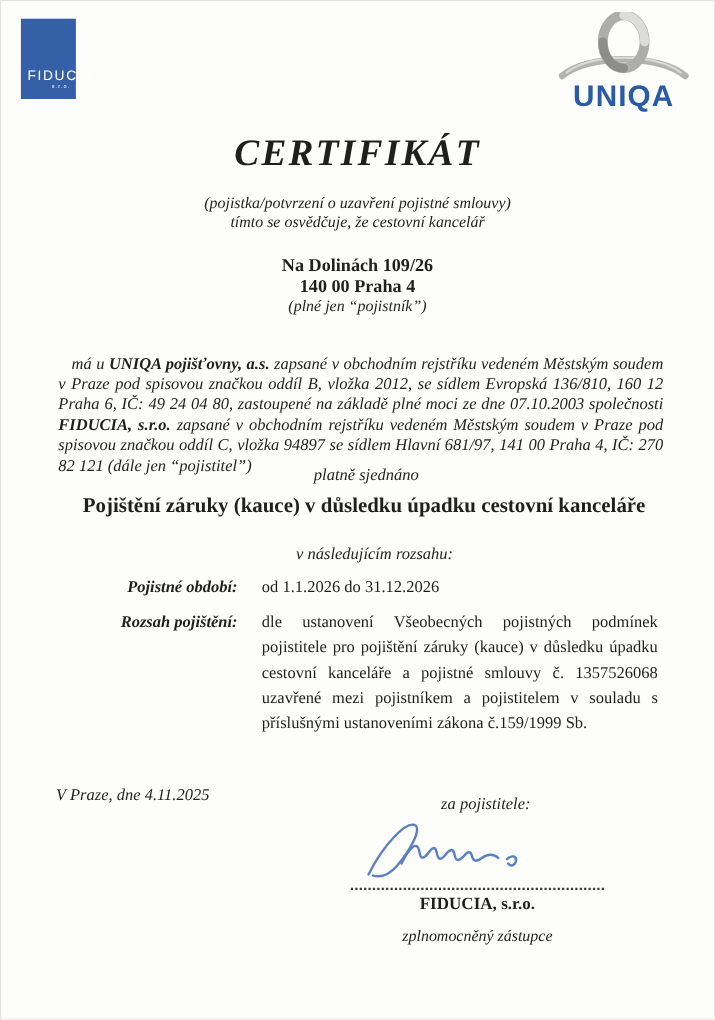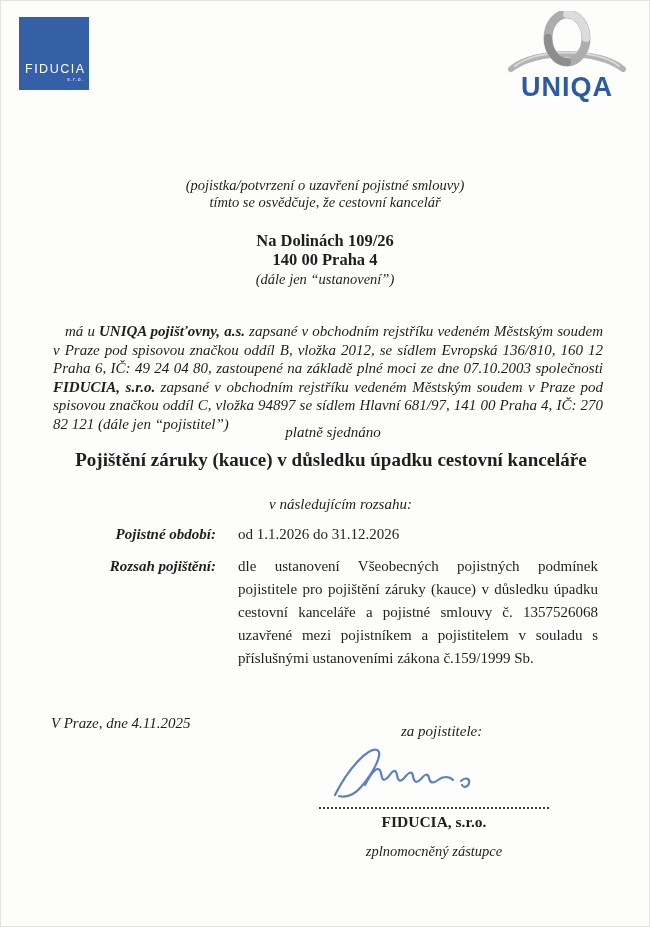--- a/index.html
+++ b/index.html
@@ -8,21 +8,21 @@
     width:650px;height:927px;
     background:#fdfdfc;
     border:1px solid #e3e3e0;
     box-sizing:border-box;
     font-family:"Liberation Serif", serif;
     color:#1f1f1f;
     overflow:hidden;
   }
   
   .fiducia-logo{
-    position:absolute;left:18px;top:16px;width:70px;height:73px;
+    position:absolute;left:18px;top:16px;width:50px;height:73px;
     background:#3560a8;
   }
   .fiducia-logo .fid-text{
     position:absolute;left:6px;right:5px;bottom:14px;
     color:#ffffff;font-family:"Liberation Sans",sans-serif;
     font-size:12.5px;letter-spacing:1.5px;font-weight:400;
   }
   .fiducia-logo .fid-sro{
     position:absolute;right:5px;bottom:8px;
     color:#ffffff;font-family:"Liberation Sans",sans-serif;
@@ -114,30 +114,31 @@
     <svg width="124" height="62" viewBox="0 0 124 62" aria-hidden="true">
       <path d="M6,58 C30,38 94,38 118,58" fill="none" stroke="#b3b3b3" stroke-width="6" stroke-linecap="round"></path>
       <path d="M10,55 C32,37 92,37 114,55" fill="none" stroke="#dadada" stroke-width="2" stroke-linecap="round"></path>
       <ellipse cx="62" cy="27" rx="19" ry="24" fill="none" stroke="#adadad" stroke-width="9"></ellipse>
       <path d="M62,3 a19,24 0 0 1 19,24" fill="none" stroke="#dcdcdc" stroke-width="8" stroke-linecap="round"></path>
       <path d="M43,27 a19,24 0 0 0 19,24" fill="none" stroke="#8d8d8d" stroke-width="8" stroke-linecap="round"></path>
     </svg>
     <div class="uniqa-word">UNIQA</div>
   </div>
 
+  <div class="title">CERTIFIKÁT</div>
 
   <div class="subtitle">
     <div>(pojistka/potvrzení o uzavření pojistné smlouvy)</div>
     <div>tímto se osvědčuje, že cestovní kancelář</div>
   </div>
 
   <div class="insured">
     <div>Na Dolinách 109/26</div>
     <div>140 00 Praha 4</div>
-    <div class="alias">(dále jen “ustanovení”)</div>
+    <div class="alias">(plné jen “pojistník”)</div>
   </div>
 
   <p class="policy-paragraph"><span>má u </span><strong>UNIQA pojišťovny, a.s.</strong><span> zapsané v obchodním rejstříku vedeném Městským soudem v Praze pod spisovou značkou oddíl B, vložka 2012, se sídlem Evropská 136/810, 160 12 Praha 6, IČ: 49 24 04 80, zastoupené na základě plné moci ze dne 07.10.2003 společnosti </span><strong>FIDUCIA, s.r.o.</strong><span> zapsané v obchodním rejstříku vedeném Městským soudem v Praze pod spisovou značkou oddíl C, vložka 94897 se sídlem Hlavní 681/97, 141 00 Praha 4, IČ: 270 82 121 (dále jen “pojistitel”)</span></p>
 
   <div class="agreement-intro">platně sjednáno</div>
   <h1 class="product-heading">Pojištění záruky (kauce) v důsledku úpadku cestovní kanceláře</h1>
   <div class="scope-intro">v následujícím rozsahu:</div>
 
   <div class="details">
     <div class="detail-row">

